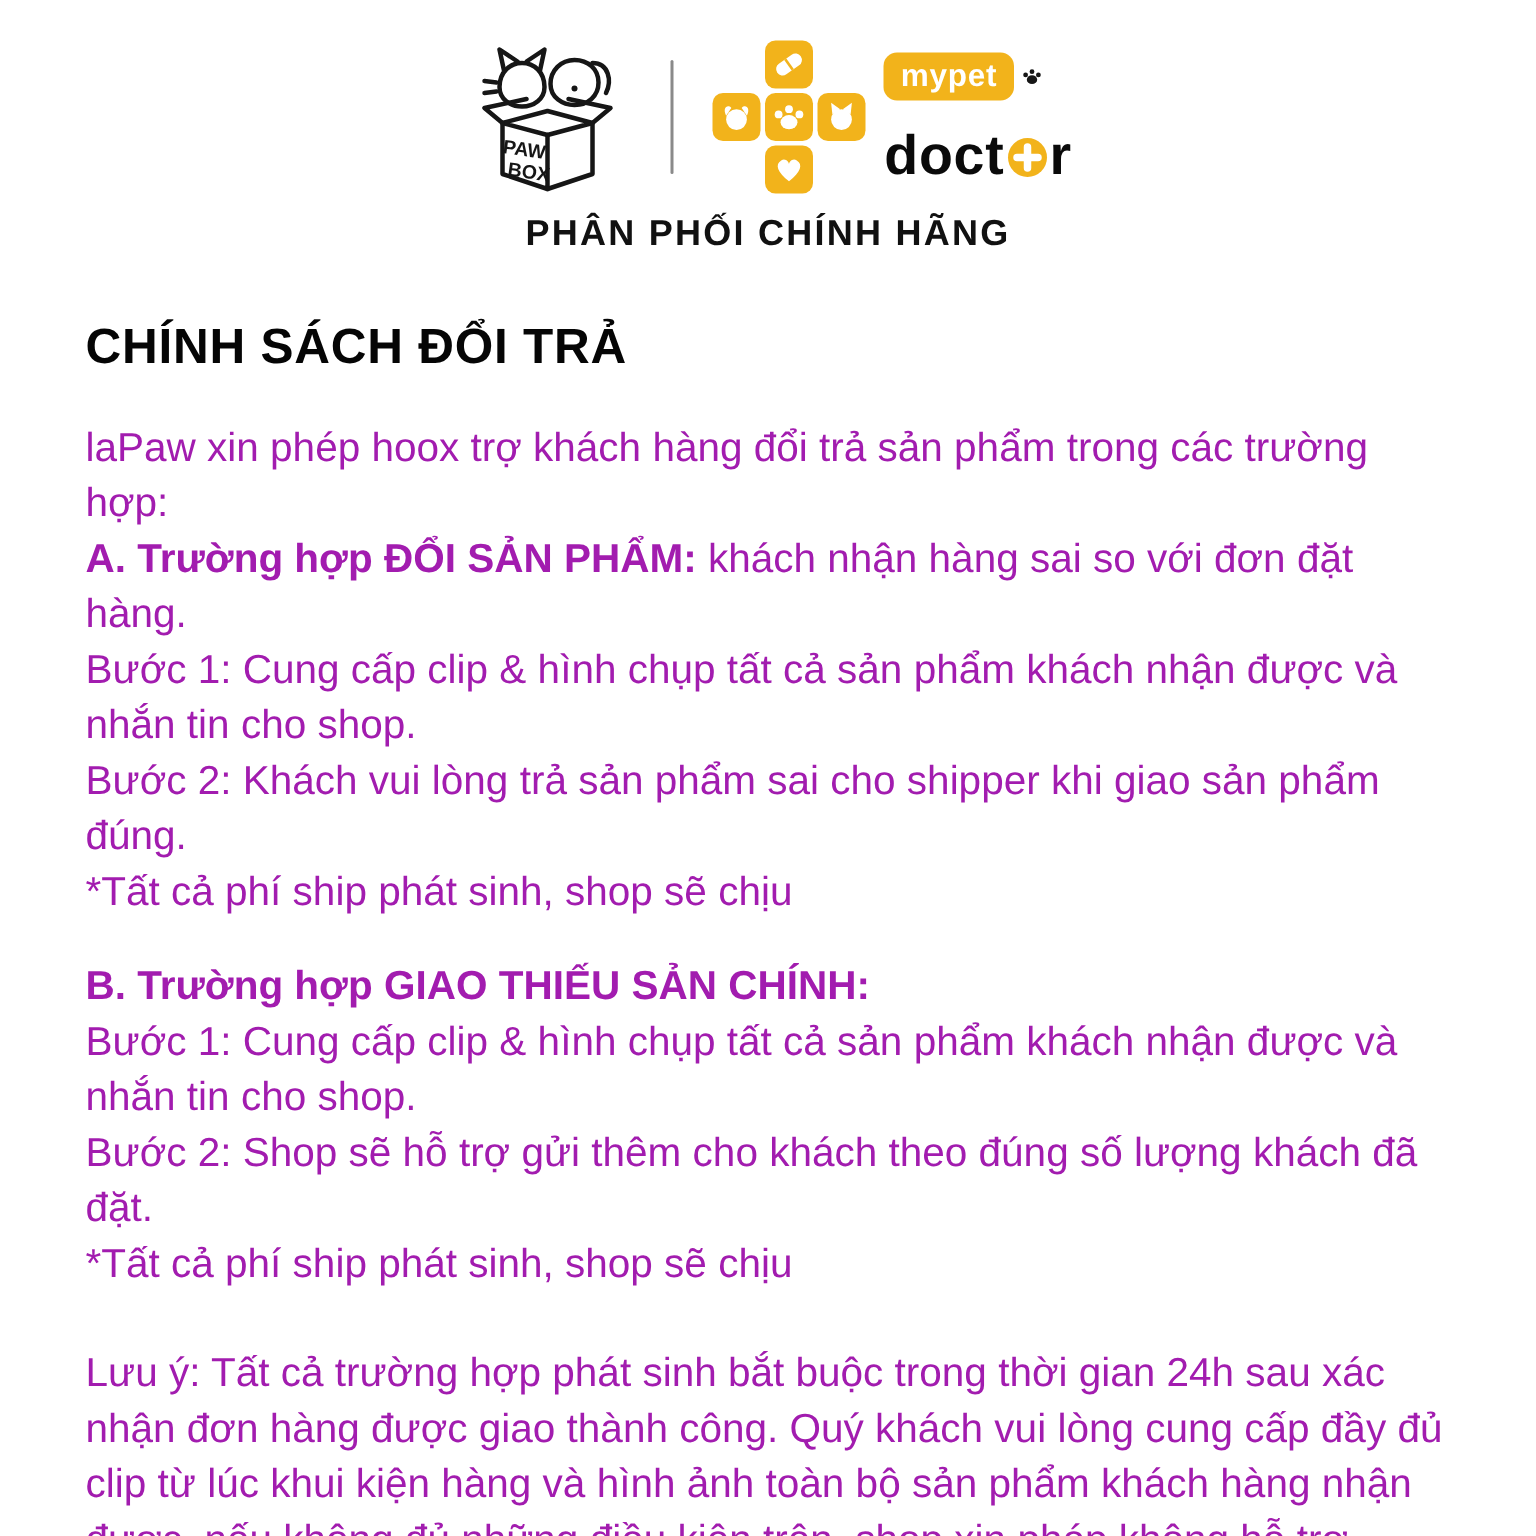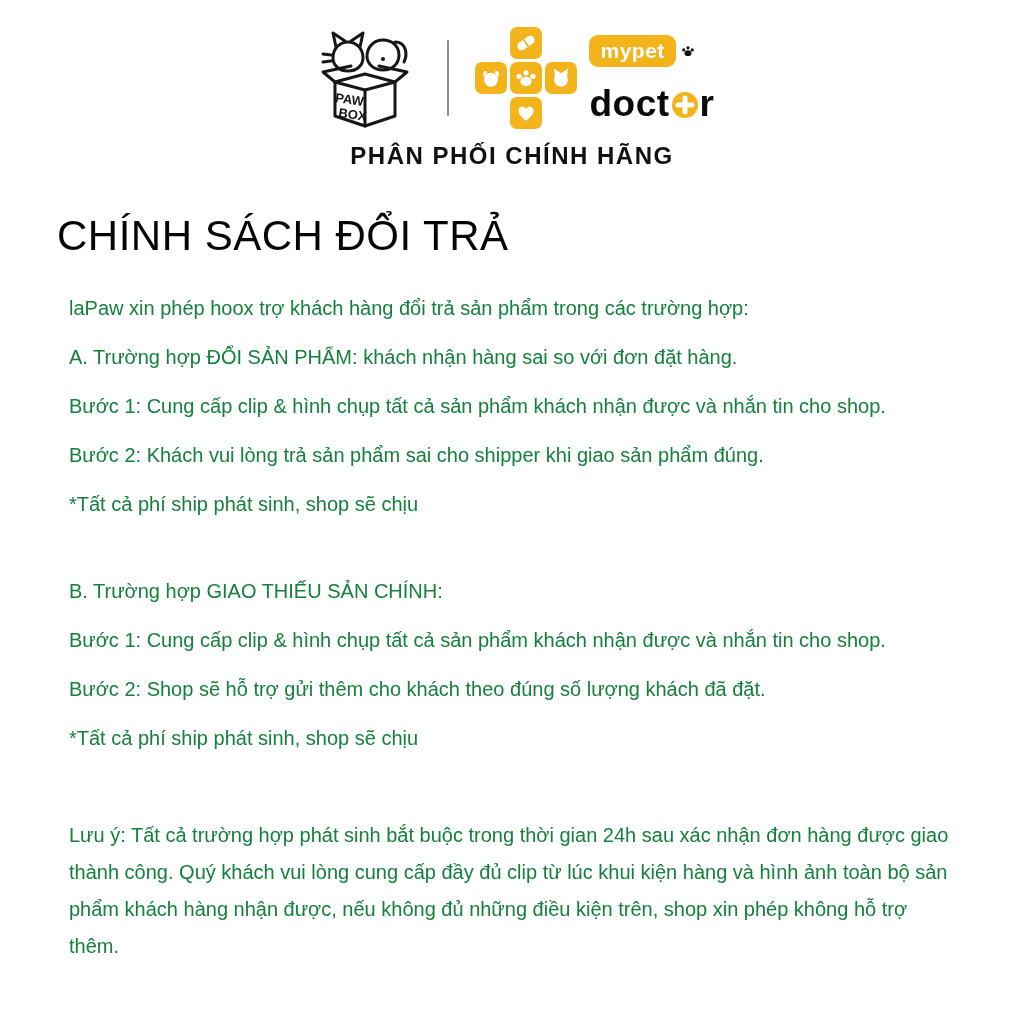--- a/index.html
+++ b/index.html
@@ -27,24 +27,24 @@
   }
   .doctor-line{display:flex;align-items:center;font-weight:800;font-size:37px;letter-spacing:.5px;line-height:1;margin-top:18px;color:#0a0a0a;}
   .o-cross{display:inline-flex;margin:0 1px;transform:translateY(2px);}
 
   .tagline{
     margin-top:12px;font-weight:bold;font-size:24px;letter-spacing:1.5px;color:#111;
   }
 
   
   .content{margin:42px 54px 0 57px;}
-  .page-title{font-size:42px;font-weight:400;letter-spacing:.5px;margin:0 0 30px 0;color:#050505;}
+  .page-title{font-size:33px;font-weight:700;letter-spacing:.5px;margin:0 0 30px 0;color:#050505;}
 
-  .content p{margin:12px;font-size:20px;line-height:37px;color:#15803d;}
-  .bold{font-weight:normal;}
+  .content p{margin:0;font-size:27px;line-height:37px;color:#a21caf;}
+  .bold{font-weight:bold;}
   .italic{}
   .gap-md{height:26px;}
   .gap-lg{height:36px;}
   .hotline{font-weight:800;font-size:26px;margin-top:34px !important;}
 
   svg{display:block;}
 </style>
 </head>
 <body>
 

